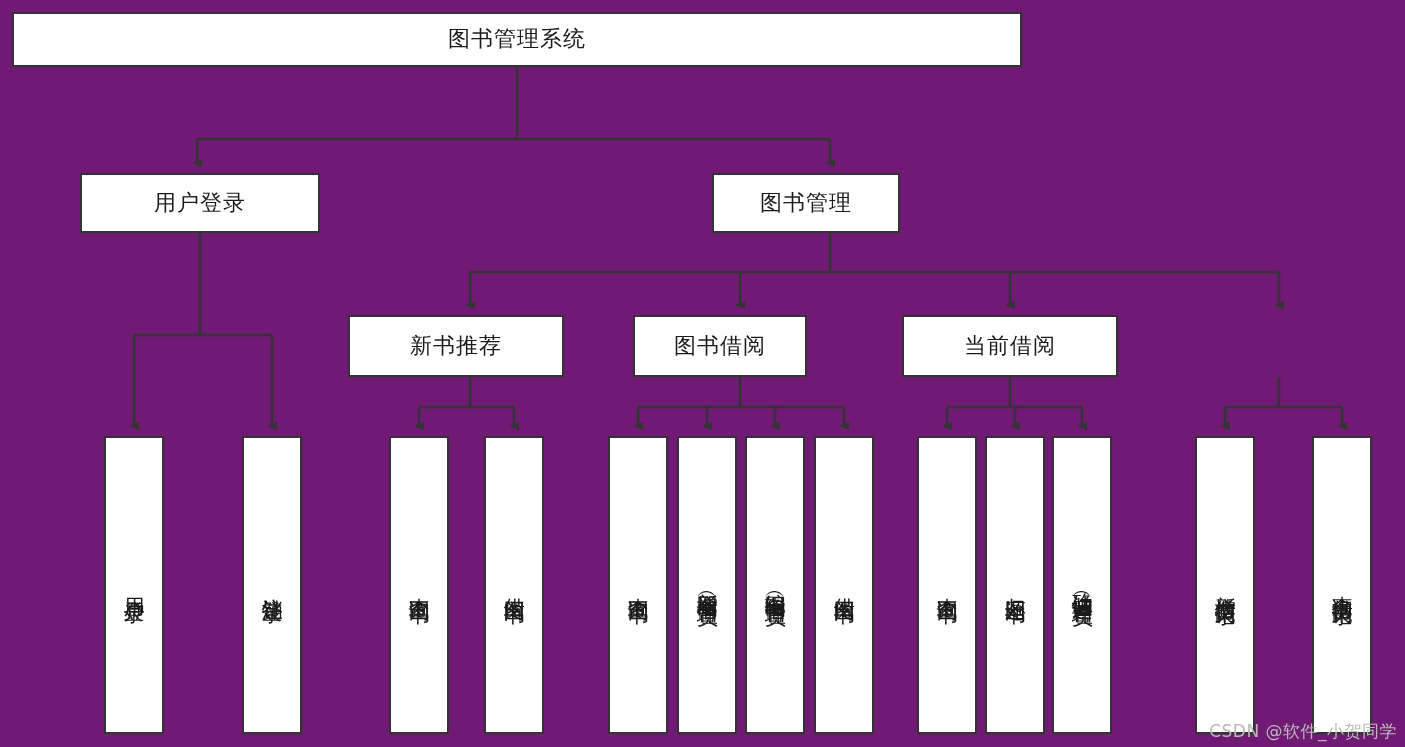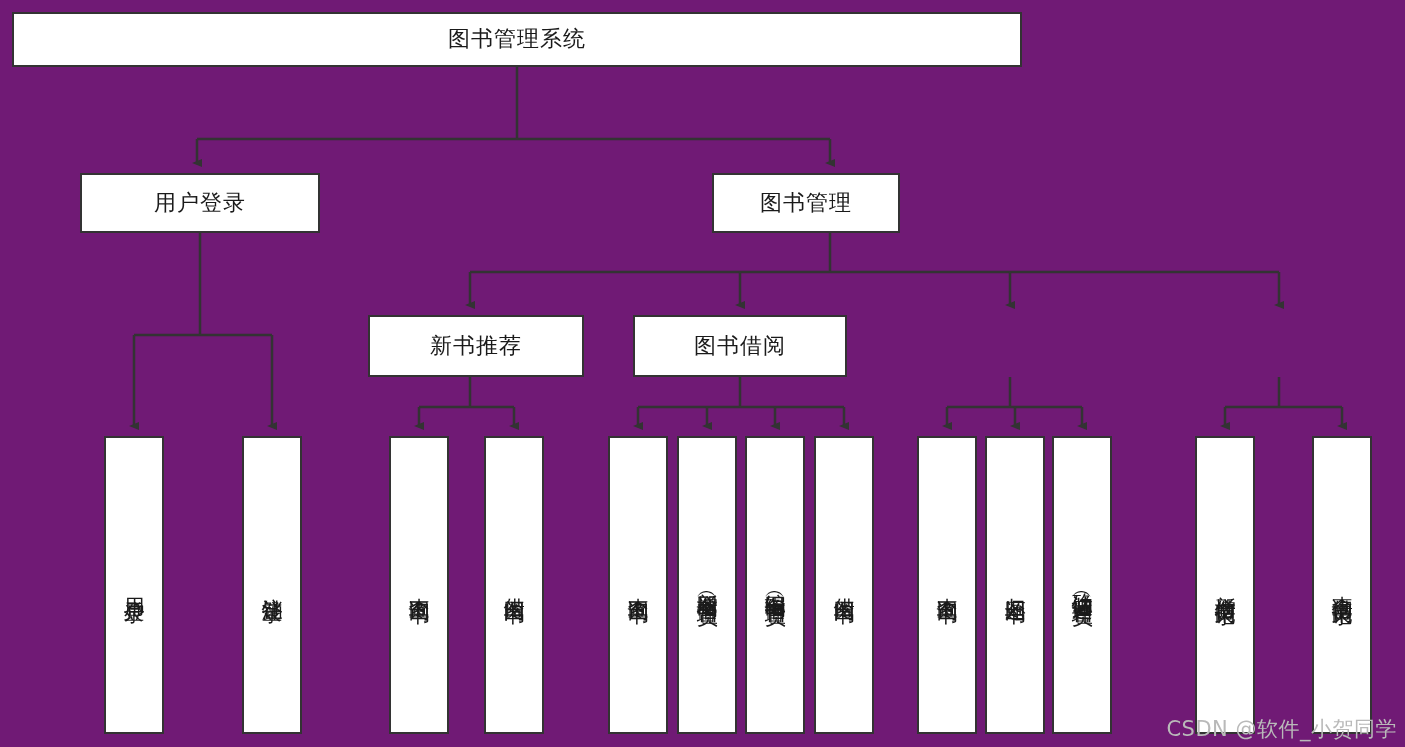--- a/index.html
+++ b/index.html
@@ -50,21 +50,21 @@
   .node.v > span {
     writing-mode: vertical-rl;
     text-orientation: upright;
     display: block;
     text-align: center;
   }
   .watermark {
     position: absolute;
     right: 8px;
     bottom: 4px;
-    font-size: 21px;
+    font-size: 17px;
     color: #b9b9b9;
     font-family: "DejaVu Sans", "Liberation Sans", sans-serif;
     letter-spacing: 0.5px;
     white-space: nowrap;
   }
 </style>
 </head>
 <body>
 
 <div id="canvas">
@@ -123,25 +123,28 @@
     <span>图书管理系统</span>
   </div>
 
   <div class="node h" style="left:80px;top:173px;width:240px;height:60px;">
     <span>用户登录</span>
   </div>
   <div class="node h" style="left:712px;top:173px;width:188px;height:60px;">
     <span>图书管理</span>
   </div>
 
-  <div class="node h" style="left:368px;top:315px;width:216px;height:62px;">
+  <div class="node h" style="left:348px;top:315px;width:216px;height:62px;">
     <span>新书推荐</span>
   </div>
-  <div class="node h" style="left:633px;top:315px;width:214px;height:62px;text-align:center;">
+  <div class="node h" style="left:633px;top:315px;width:174px;height:62px;text-align:center;">
     <span>图书借阅</span>
+  </div>
+  <div class="node h" style="left:902px;top:315px;width:216px;height:62px;">
+    <span>当前借阅</span>
   </div>
 
   <div class="node v" style="left:104px;top:436px;width:60px;height:298px;">
     <span>用户登录</span>
   </div>
   <div class="node v" style="left:242px;top:436px;width:60px;height:298px;">
     <span>注销登录</span>
   </div>
   <div class="node v" style="left:389px;top:436px;width:60px;height:298px;">
     <span>查询图书</span>

